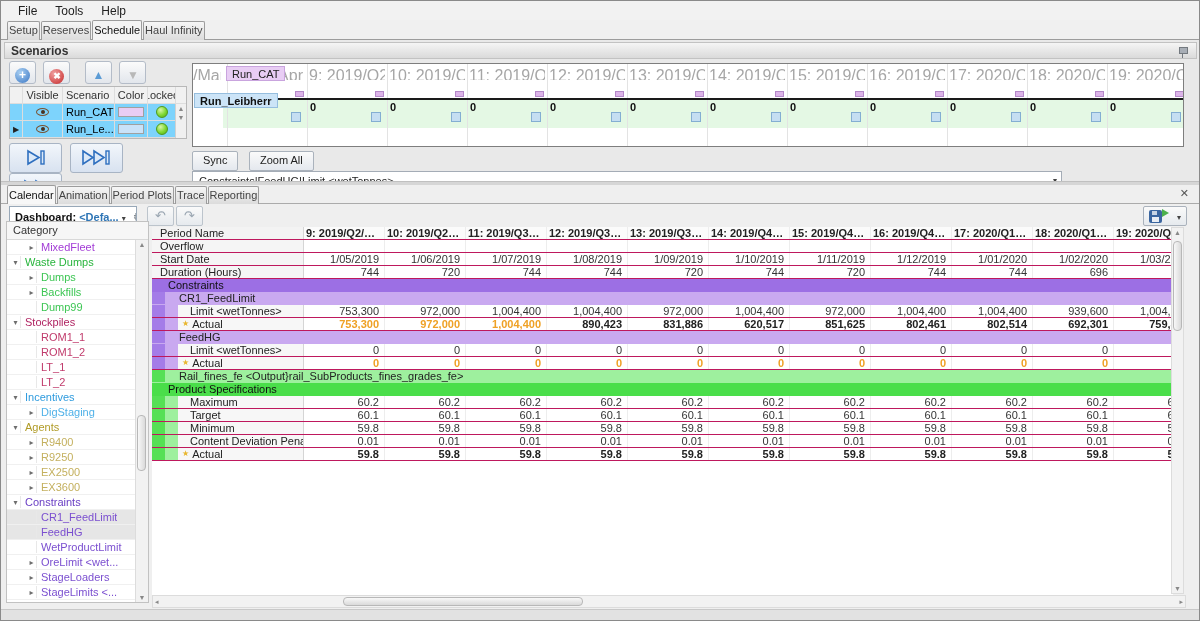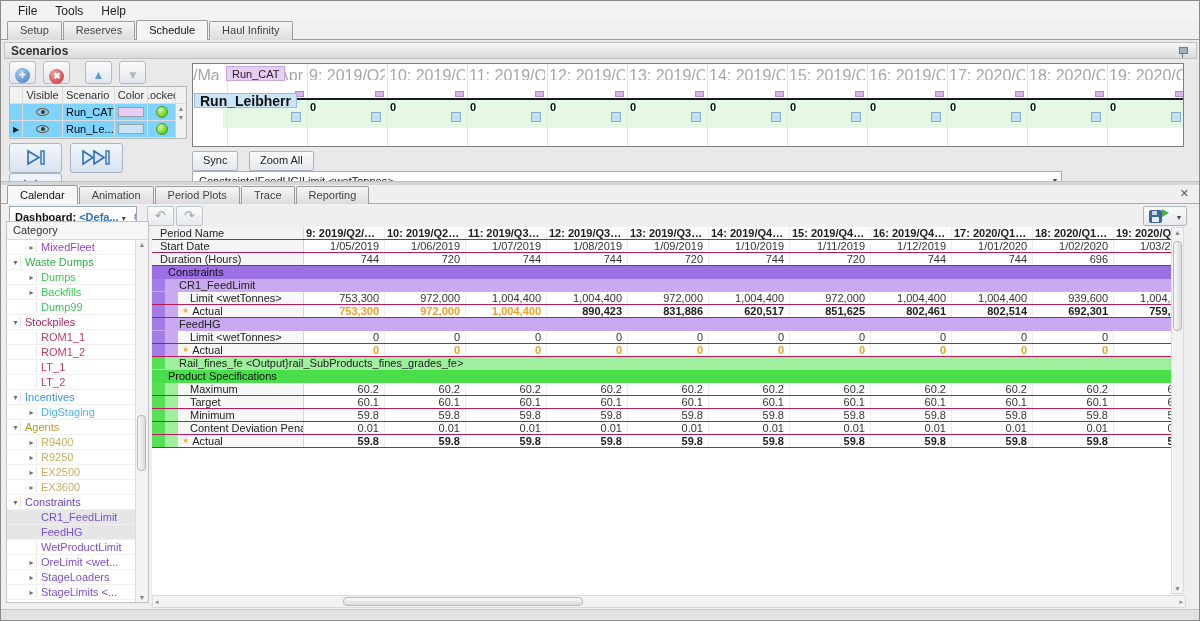--- a/index.html
+++ b/index.html
@@ -5,21 +5,21 @@
   html,body{margin:0;padding:0;background:#D4D4D4;font-family:"Liberation Sans",sans-serif;}
   #window{position:relative;width:1200px;height:621px;background:#F0F0F0;border:1px solid #8A8A8A;box-sizing:border-box;overflow:hidden;}
   *{box-sizing:border-box;}
 
   
   #menubar{position:absolute;left:0;top:0;width:100%;height:19px;background:#F2F2F2;padding-left:8px;}
   .menu-item{display:inline-block;padding:2px 9px;font-size:12px;color:#222;}
 
   
   #maintabs{position:absolute;left:0;top:19px;width:100%;height:20px;border-bottom:1px solid #9C9C9C;padding-left:6px;}
-  .tab{display:inline-block;height:19px;line-height:17px;padding:0 12px;margin-right:1px;font-size:11px;color:#444;
+  .tab{display:inline-block;height:19px;line-height:17px;padding:0 1px;margin-right:1px;font-size:11px;color:#444;
        border:1px solid #9C9C9C;border-bottom:none;border-radius:2px 2px 0 0;background:linear-gradient(#F6F6F6,#DCDCDC);vertical-align:bottom;}
   .tab.active{background:#F4F4F4;height:20px;line-height:19px;color:#111;position:relative;z-index:2;}
 
   
   #scn-section{position:absolute;left:0;top:39px;width:100%;height:141px;background:#E9E9E9;}
   #scn-header{position:absolute;left:3px;top:2px;width:1193px;height:17px;background:linear-gradient(#F5F5F5,#DADADA);
               border:1px solid #C2C2C2;font-size:12px;font-weight:bold;color:#333;padding:1px 6px;}
   .pin{position:absolute;right:8px;top:3px;width:11px;height:12px;}
   .pin::before{content:'';position:absolute;left:2px;top:1px;width:7px;height:5px;background:#A8AEB6;border:1px solid #73797F;}
   .pin::after{content:'';position:absolute;left:5px;top:7px;width:1px;height:5px;background:#73797F;}
@@ -55,21 +55,21 @@
           background:linear-gradient(#F2F6FB,#D8E2F0);text-align:center;padding-top:5px;vertical-align:top;}
   .navbtn svg{display:inline-block;}
 
   .vsplit-dots{position:absolute;left:187px;top:60px;color:#9AA0A8;font-size:11px;line-height:10px;}
 
   
   #timeline-box{position:absolute;left:191px;top:23px;width:992px;height:84px;background:#fff;border:1px solid #7E7E7E;overflow:hidden;}
   .tl-grid{position:absolute;top:0;bottom:0;width:1px;background:#E3E3E3;}
   .tl-hdr{position:absolute;top:3px;height:13px;font-size:16px;color:#A6A6A6;white-space:nowrap;overflow:hidden;}
   .tl-chip1{position:absolute;font-size:11px;color:#222;border:1px solid #C9A4DE;padding:0 5px;height:15px;line-height:14px;z-index:3;}
-  .tl-chip2{position:absolute;font-size:14px;font-weight:bold;color:#111;border:1px solid #96BEDE;padding:0 5px;height:15px;line-height:14px;z-index:3;}
+  .tl-chip2{position:absolute;font-size:11px;font-weight:bold;color:#111;border:1px solid #96BEDE;padding:0 5px;height:15px;line-height:14px;z-index:3;}
   .tl-msq{position:absolute;top:27px;width:9px;height:6px;background:#DCB4E8;border:1px solid #B488C8;z-index:2;}
   .tl-line{position:absolute;left:30px;right:0;top:34px;height:2px;background:#1A1A1A;z-index:2;}
   .tl-green{position:absolute;left:30px;right:0;top:36px;height:28px;z-index:0;}
   .tl-zero{position:absolute;top:37px;font-size:11px;font-weight:bold;color:#111;z-index:2;}
   .tl-bsq{position:absolute;top:48px;width:10px;height:10px;background:#C5DEF2;border:1px solid #84AED2;z-index:2;}
 
   
   #sync-row{position:absolute;left:191px;top:111px;width:992px;height:22px;}
   .sbtn{display:inline-block;height:20px;padding:2px 10px;font-size:11px;color:#222;border:1px solid #AAB2BC;border-radius:2px;
         background:linear-gradient(#FAFAFA,#E4E8EE);margin-right:6px;vertical-align:top;}
@@ -432,20 +432,34 @@
           <div class="g-cell">12: 2019/Q3/Aug</div>
           <div class="g-cell">13: 2019/Q3/Sep</div>
           <div class="g-cell">14: 2019/Q4/Oct</div>
           <div class="g-cell">15: 2019/Q4/Nov</div>
           <div class="g-cell">16: 2019/Q4/Dec</div>
           <div class="g-cell">17: 2020/Q1/Jan</div>
           <div class="g-cell">18: 2020/Q1/Feb</div>
           <div class="g-cell">19: 2020/Q1/Mar</div>
         </div>
         <div class="g-row">
+          <div class="g-label">Overflow</div>
+          <div class="g-cell"></div>
+          <div class="g-cell"></div>
+          <div class="g-cell"></div>
+          <div class="g-cell"></div>
+          <div class="g-cell"></div>
+          <div class="g-cell"></div>
+          <div class="g-cell"></div>
+          <div class="g-cell"></div>
+          <div class="g-cell"></div>
+          <div class="g-cell"></div>
+          <div class="g-cell"></div>
+        </div>
+        <div class="g-row">
           <div class="g-label">Start Date</div>
           <div class="g-cell">1/05/2019</div>
           <div class="g-cell">1/06/2019</div>
           <div class="g-cell">1/07/2019</div>
           <div class="g-cell">1/08/2019</div>
           <div class="g-cell">1/09/2019</div>
           <div class="g-cell">1/10/2019</div>
           <div class="g-cell">1/11/2019</div>
           <div class="g-cell">1/12/2019</div>
           <div class="g-cell">1/01/2020</div>

